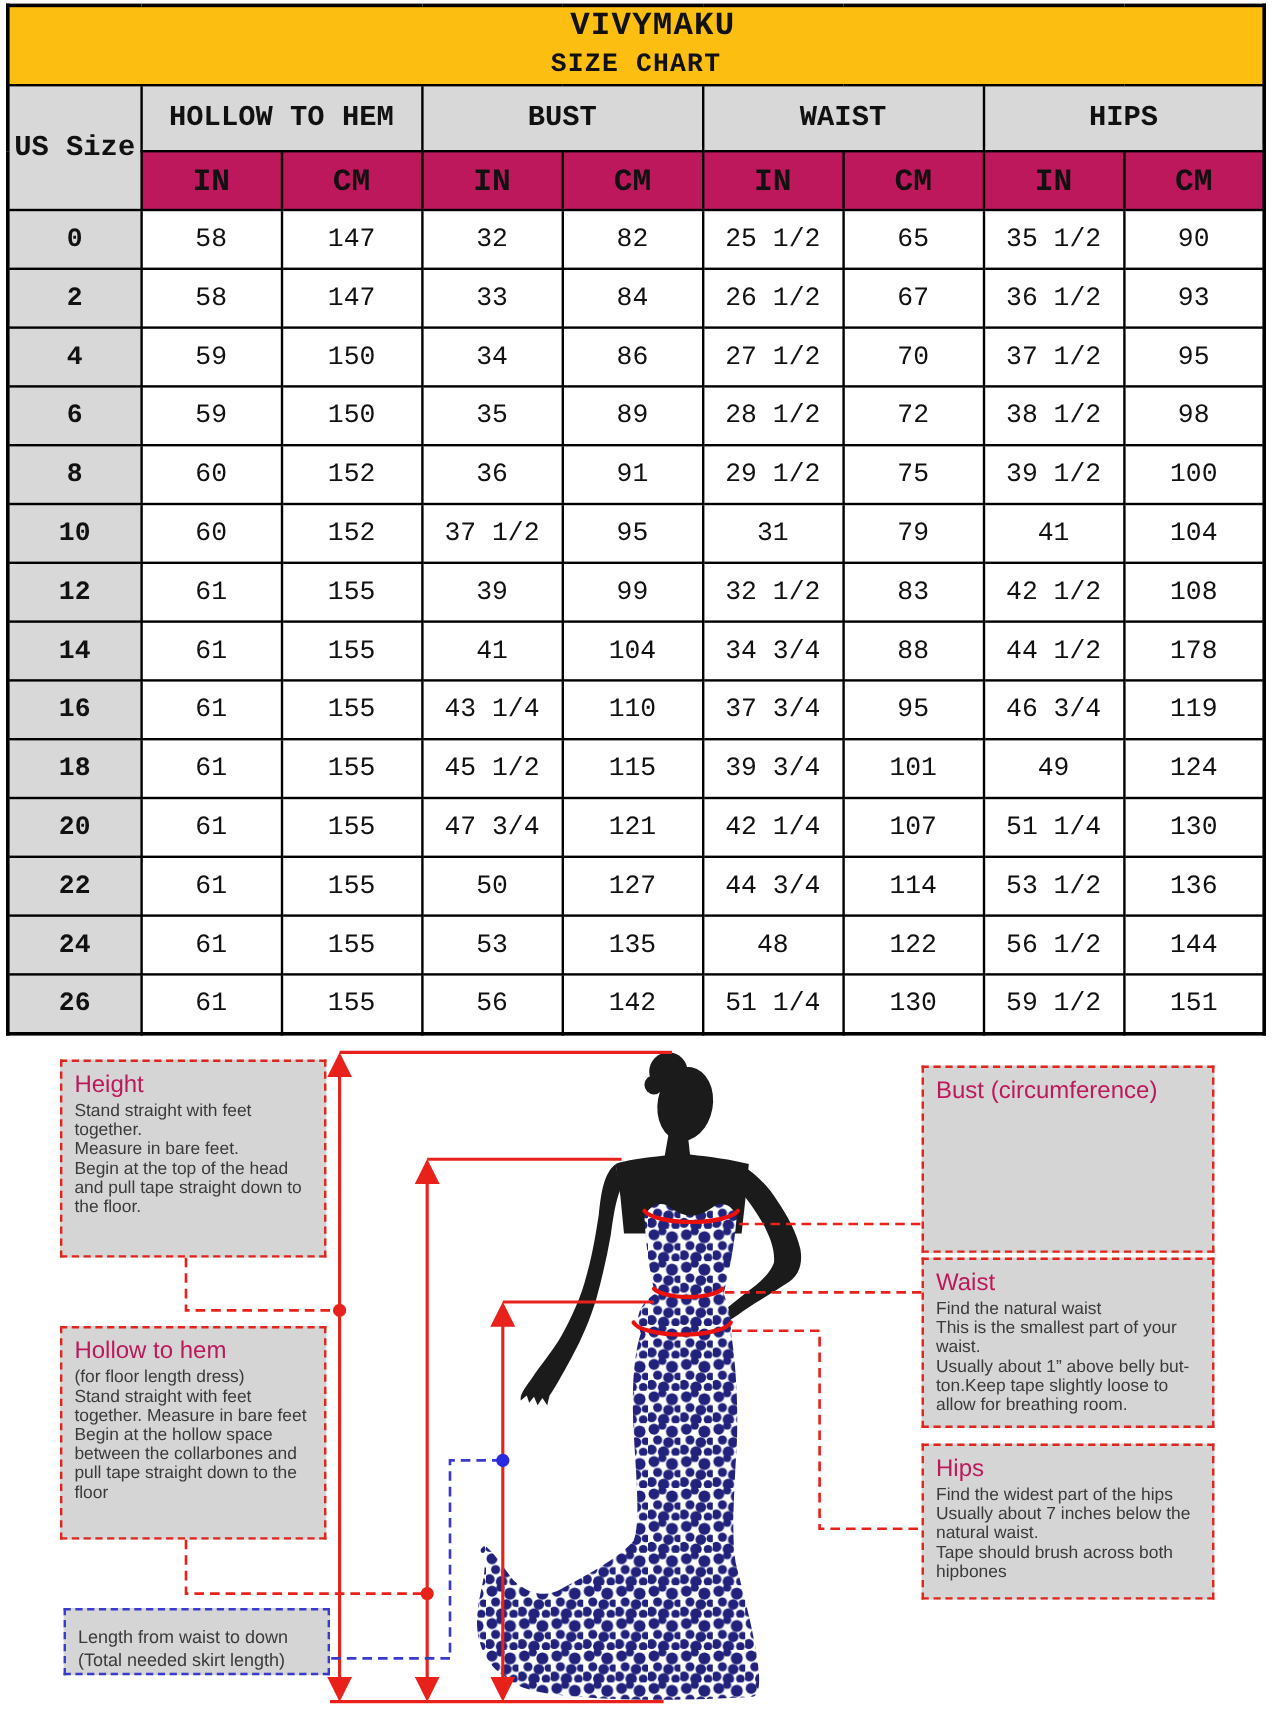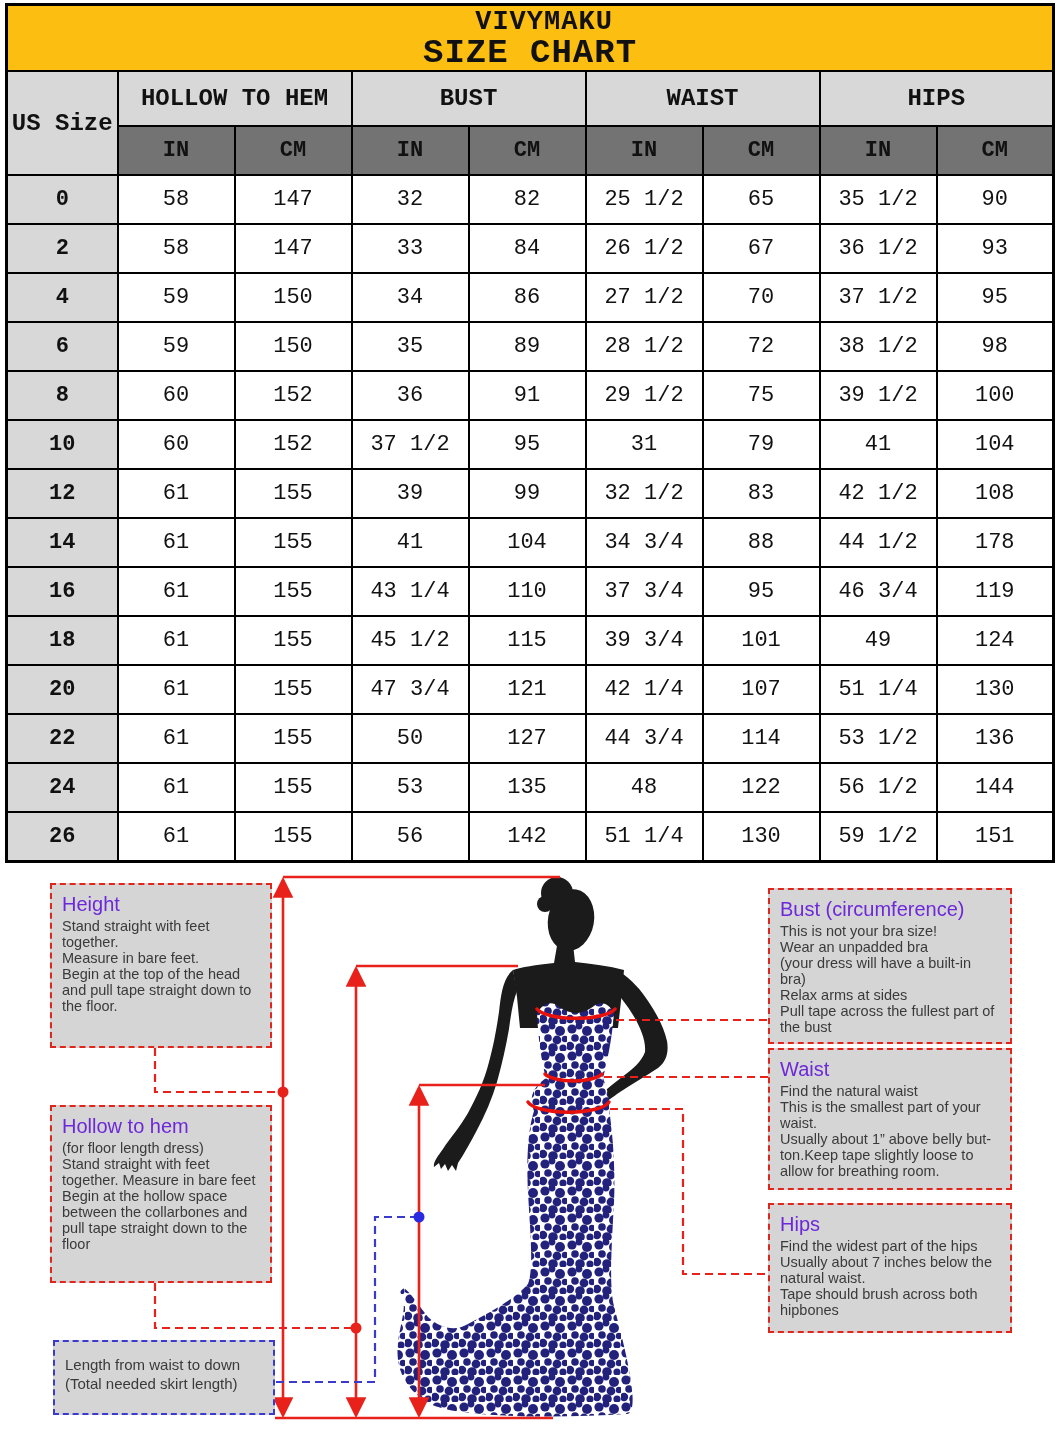--- a/index.html
+++ b/index.html
@@ -13,35 +13,35 @@
     border-collapse:collapse;table-layout:fixed;
     font-family:"Liberation Mono","DejaVu Sans Mono",monospace;
   }
   .size-table th,.size-table td{
     border:2px solid #000;text-align:center;vertical-align:middle;
     padding:0;color:#111;
   }
   .size-table{border:3px solid #000;}
   .title-cell{background:#fcbe10;height:64px;}
   .title-cell .brand{font-size:27px;font-weight:bold;letter-spacing:1px;line-height:31px;margin-left:28px;}
-  .title-cell .subtitle{font-size:34px;font-weight:bold;letter-spacing:1px;line-height:31px;}
+  .title-cell .subtitle{font-size:22px;font-weight:bold;letter-spacing:1px;line-height:31px;}
   .corner-cell{background:#d8d8d8;font-size:24px;font-weight:bold;}
   .group-cell{background:#d8d8d8;font-size:24px;font-weight:bold;height:53px;}
-  .unit-cell{background:#737373;font-size:22px;height:47px;}
+  .unit-cell{background:#be185d;font-size:26px;height:47px;}
   .size-table tbody th{background:#d8d8d8;font-size:22px;font-weight:bold;height:47px;}
   .size-table tbody td{background:#ffffff;font-size:22px;font-weight:normal;}
   
   .diagram{position:absolute;left:0;top:862px;width:1060px;height:577px;}
   .diagram svg{position:absolute;left:0;top:0;}
   .note-box{
     position:absolute;background:#d5d5d5;border:2px dashed #e0261c;
     padding:7px 10px;box-sizing:border-box;color:#3a3a3a;z-index:2;
   }
   .note-box.blue{border-color:#3a3acc;}
-  .note-title{font-size:20px;color:#6d28d9;margin:0 0 2px 0;line-height:24px;}
+  .note-title{font-size:20px;color:#be185d;margin:0 0 2px 0;line-height:24px;}
   .note-body{font-size:14.5px;line-height:16px;white-space:pre-line;margin:0;}
   .note-box.blue .note-body{font-size:15px;line-height:19px;padding-top:6px;}
 </style>
 </head>
 <body>
 
 <table class="size-table">
   <colgroup>
     <col style="width:111px">
     <col style="width:117px">
@@ -333,33 +333,27 @@
     <p class="note-title">Hollow to hem</p>
     <p class="note-body">(for floor length dress)
 Stand straight with feet
 together. Measure in bare feet
 Begin at the hollow space
 between the collarbones and
 pull tape straight down to the
 floor</p>
   </div>
 
-  <div class="note-box blue" style="left:53px;top:478px;width:222px;height:75px;">
+  <div class="note-box blue" style="left:53px;top:478px;width:222px;height:56px;">
     <p class="note-body">Length from waist to down
 (Total needed skirt length)</p>
   </div>
 
   <div class="note-box" style="left:768px;top:26px;width:244px;height:156px;">
     <p class="note-title">Bust (circumference)</p>
-    <p class="note-body">This is not your bra size!
-Wear an unpadded bra
-(your dress will have a built-in bra)
-Relax arms at sides
-Pull tape across the fullest part of
-the bust</p>
   </div>
 
   <div class="note-box" style="left:768px;top:186px;width:244px;height:142px;">
     <p class="note-title">Waist</p>
     <p class="note-body">Find the natural waist
 This is the smallest part of your
 waist.
 Usually about 1” above belly but-
 ton.Keep tape slightly loose to
 allow for breathing room.</p>

